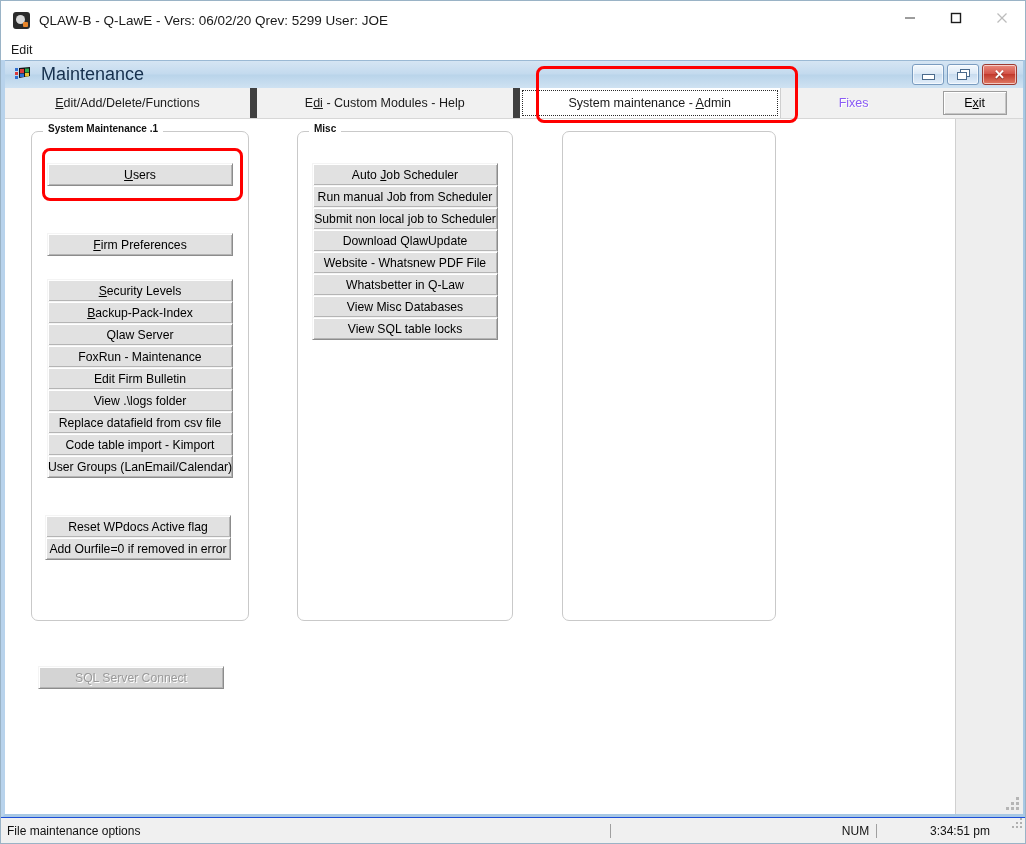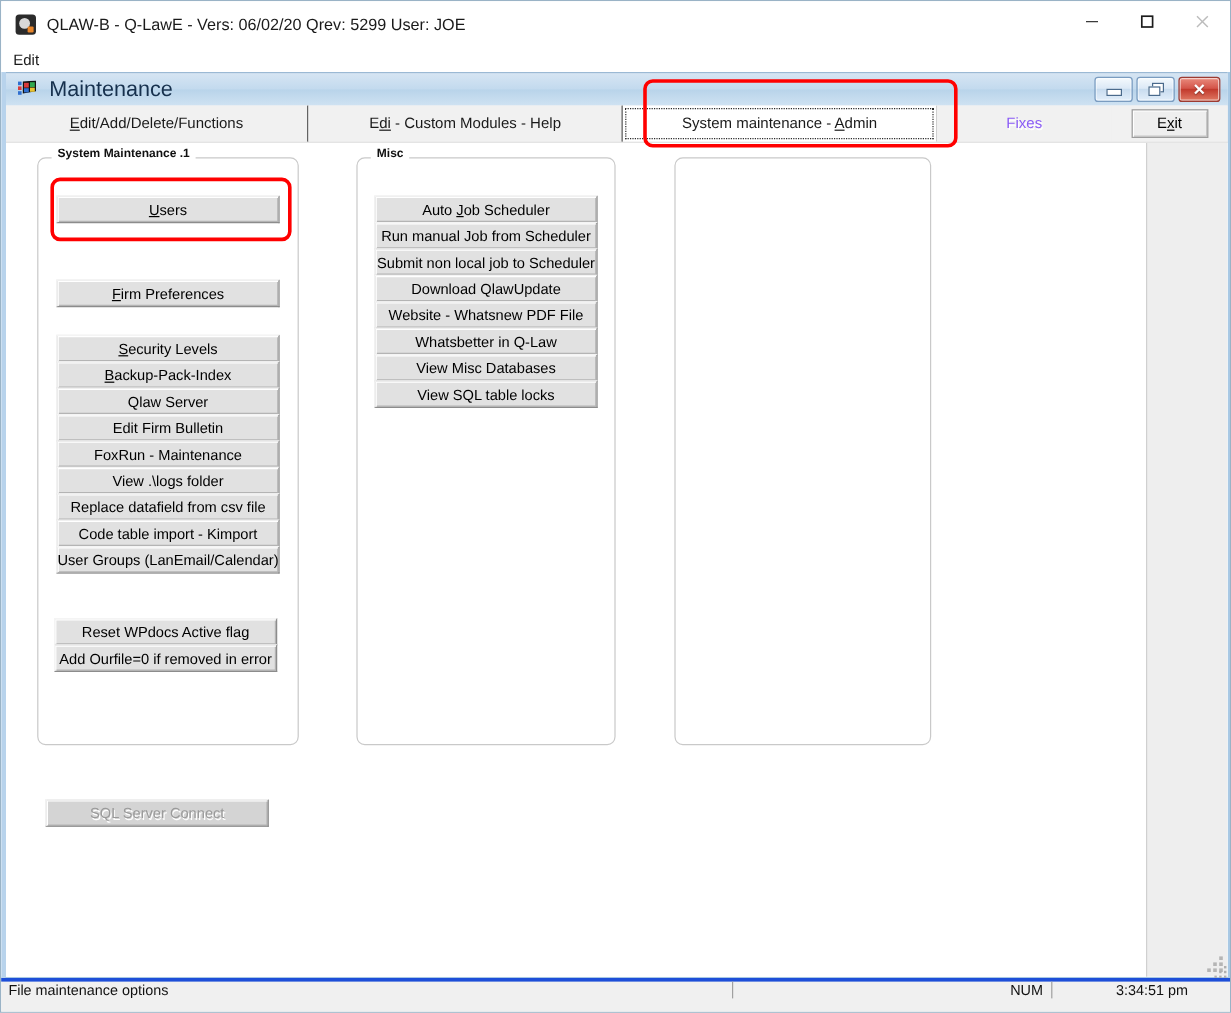--- a/index.html
+++ b/index.html
@@ -186,21 +186,21 @@
     display: flex;
     align-items: stretch;
     border-bottom: 1px solid #d7d7d7;
     position: relative;
   }
   .tab {
     display: flex; align-items: center; justify-content: center;
     font-size: 12.5px;
     color: #1a1a1a;
     background: #f1f1f1;
-    border-right: 1px solid #404040;
+    border-right: 7px solid #404040;
     box-sizing: border-box;
     position: relative;
   }
   .tab.t1 { width: 260px; }
   .tab.t2 { width: 271px; }
   .tab.t3 {
     width: 270px;
     background: #ffffff;
     border-right: 1px solid #cfcfcf;
   }
@@ -314,23 +314,23 @@
     box-sizing: border-box;
     pointer-events: none;
     z-index: 60;
   }
 
   
   .statusbar {
     height: 25px;
     flex: 0 0 auto;
     background: #f0f0f0;
-    border-top: 3px solid #1d4ed8;
-    display: flex;
-    align-items: flex-start;
+    border-top: 1px solid #1d4ed8;
+    display: flex;
+    align-items: center;
     font-size: 12px;
   }
   .sb-cell {
     border-right: 1px solid #a0a0a0;
     display: flex; align-items: center;
     padding: 0 6px;
     box-sizing: border-box;
     color: #111;
   }
   .sb-main { flex: 0 0 auto; width: 610px; border-right: 1px solid #a0a0a0; }
@@ -451,24 +451,24 @@
             <div class="btn3d" style="height:23px;">
               <span><u>S</u>ecurity Levels</span>
             </div>
             <div class="btn3d" style="height:23px;">
               <span><u>B</u>ackup-Pack-Index</span>
             </div>
             <div class="btn3d" style="height:23px;">
               <span>Qlaw Server</span>
             </div>
             <div class="btn3d" style="height:23px;">
+              <span>FoxRun - Maintenance</span>
+            </div>
+            <div class="btn3d" style="height:23px;">
               <span>Edit Firm Bulletin</span>
-            </div>
-            <div class="btn3d" style="height:23px;">
-              <span>FoxRun - Maintenance</span>
             </div>
             <div class="btn3d" style="height:23px;">
               <span>View .\logs folder</span>
             </div>
             <div class="btn3d" style="height:23px;">
               <span>Replace datafield from csv file</span>
             </div>
             <div class="btn3d" style="height:23px;">
               <span>Code table import - Kimport</span>
             </div>

